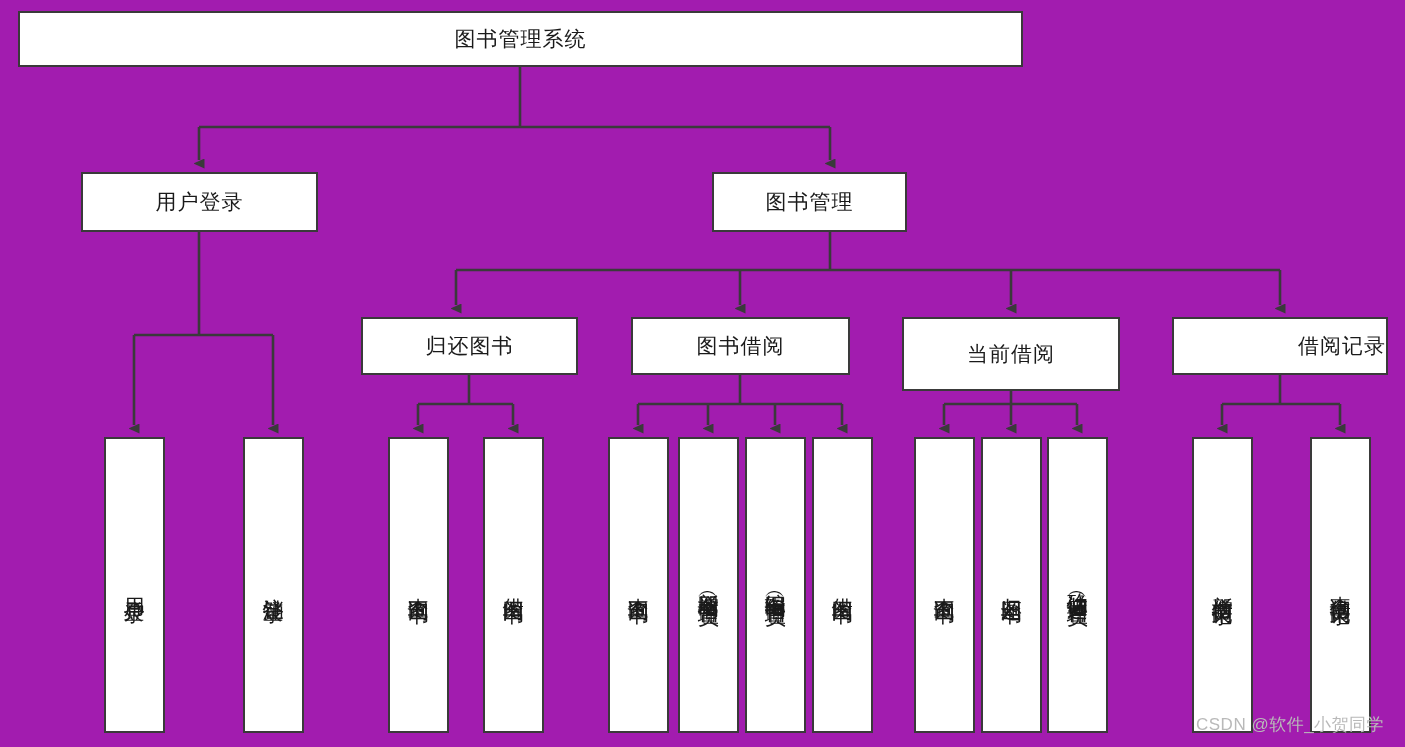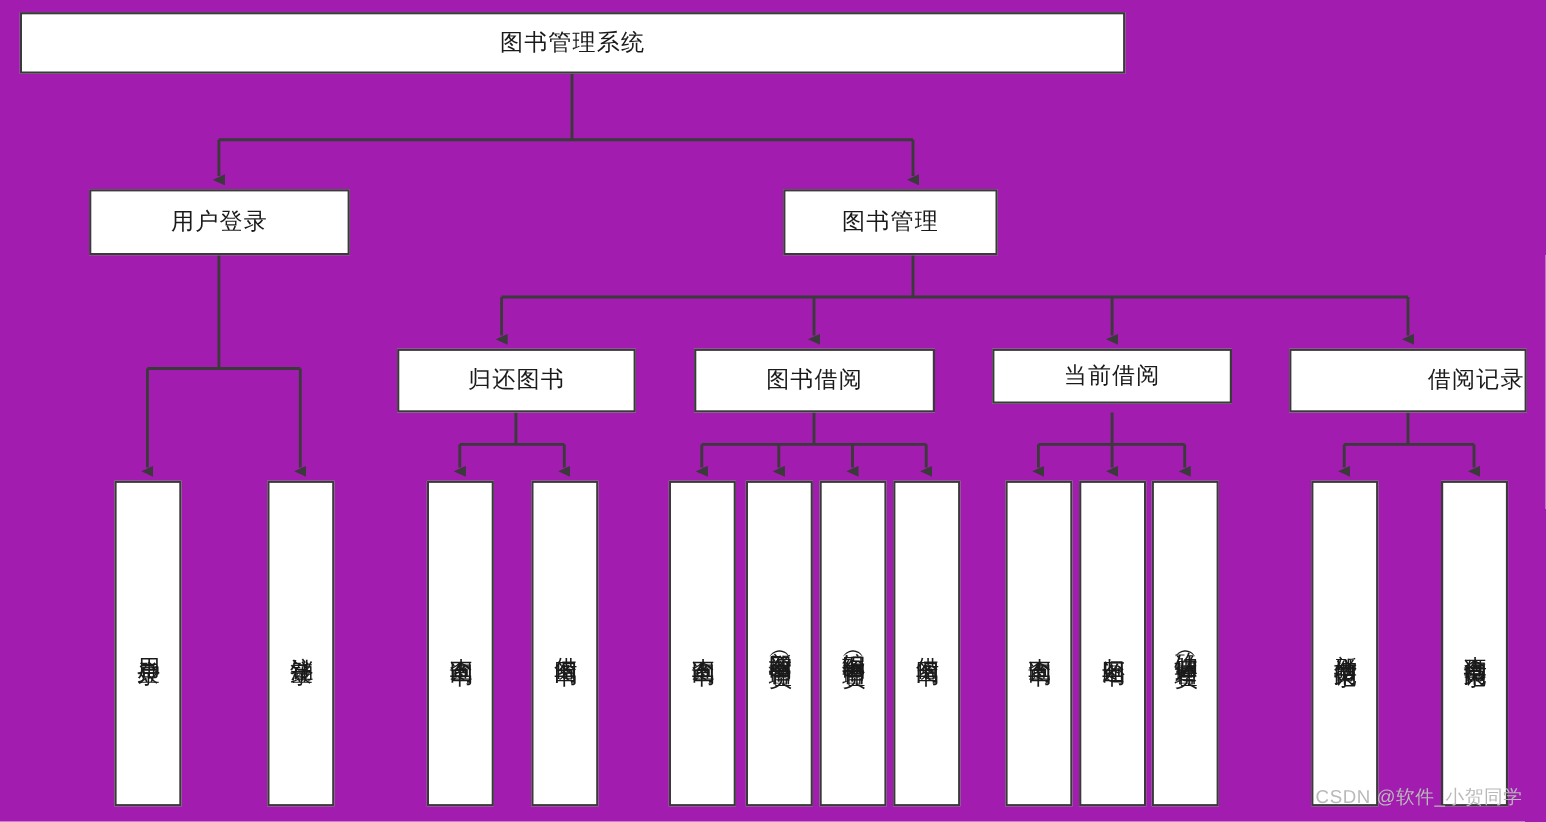--- a/index.html
+++ b/index.html
@@ -127,21 +127,21 @@
   <div class="node h" style="left:712px; top:172px; width:195px; height:60px;">
     <span class="txt">图书管理</span>
   </div>
 
   <div class="node h" style="left:361px; top:317px; width:217px; height:58px;">
     <span class="txt">归还图书</span>
   </div>
   <div class="node h" style="left:631px; top:317px; width:219px; height:58px;">
     <span class="txt">图书借阅</span>
   </div>
-  <div class="node h" style="left:902px; top:317px; width:218px; height:50px;">
+  <div class="node h" style="left:902px; top:317px; width:218px; height:74px;">
     <span class="txt">当前借阅</span>
   </div>
   <div class="node h" style="left:1172px; top:317px; width:216px; height:58px;justify-content:flex-end;">
     <span class="txt">借阅记录</span>
   </div>
 
   <div class="node v" style="left:104px; top:437px; width:61px; height:296px;">
     <span class="txt">用户登录</span>
   </div>
   <div class="node v" style="left:243px; top:437px; width:61px; height:296px;">

